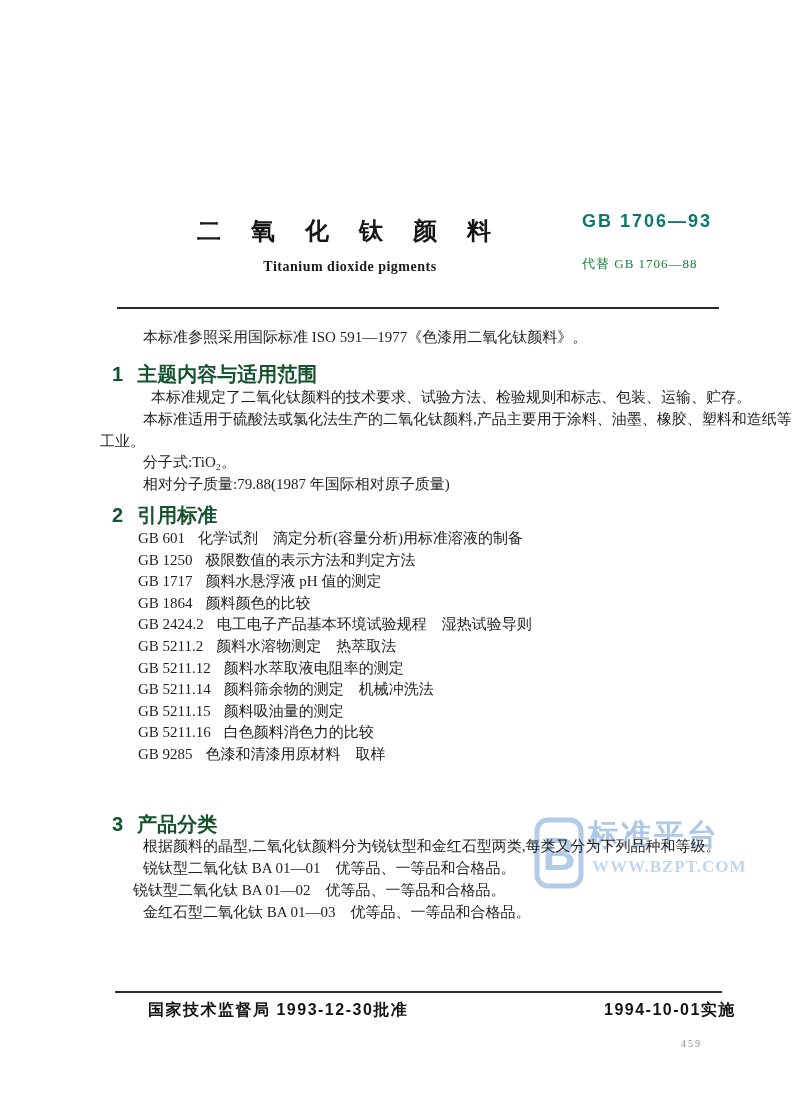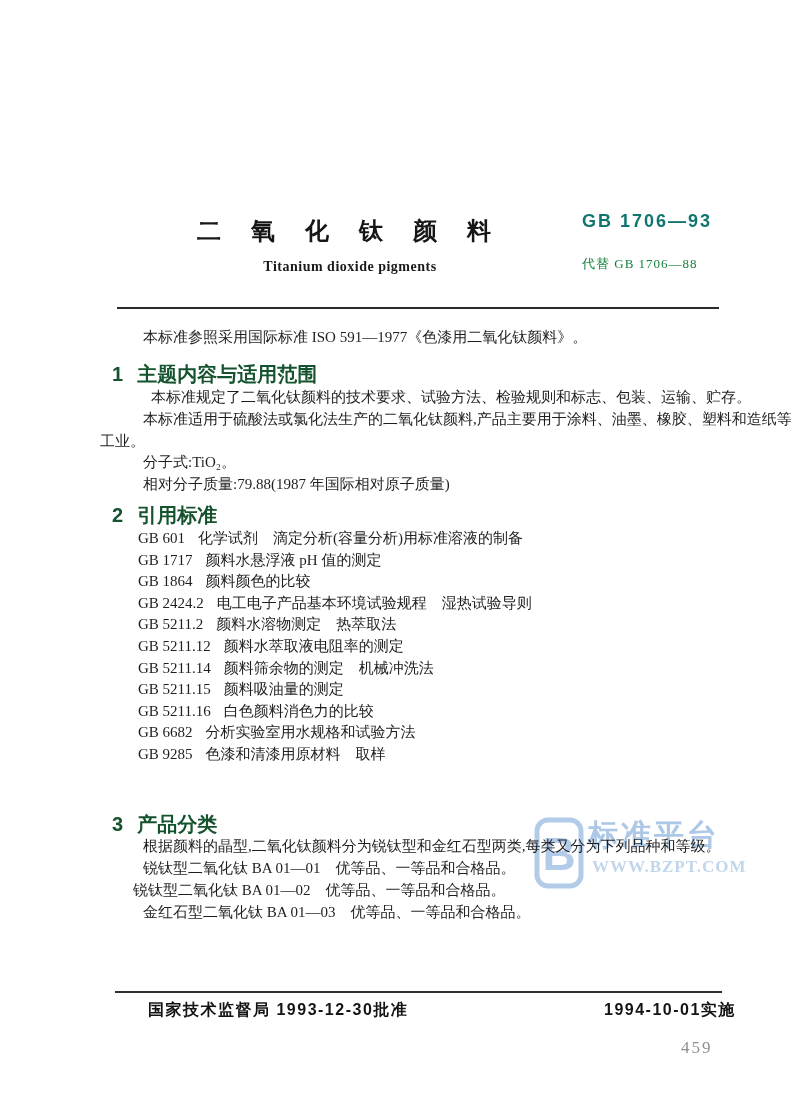--- a/index.html
+++ b/index.html
@@ -85,21 +85,21 @@
   }
   .footer-text {
     font-family: "Liberation Sans", "DejaVu Sans", sans-serif;
     font-weight: bold; font-size: 16px; letter-spacing: 1.5px;
     color: #141414; white-space: nowrap;
   }
   .footer-approval { left: 117px; top: 1000px; margin-left: 31px; }
   .footer-impl { left: 604px; top: 1000px; }
   .page-num {
     left: 681px; top: 1038px;
-    font-size: 17px; letter-spacing: 2px; color: #8f8f8f;
+    font-size: 10px; letter-spacing: 2px; color: #8f8f8f;
   }
 
   
   .watermark { left: 534px; top: 813px; width: 200px; height: 80px; z-index: 0; }
   .wm-logo { position: absolute; left: 0; top: 4px; }
   .wm-name {
     position: absolute; left: 54px; top: 2px;
     font-family: "Liberation Sans", "DejaVu Sans", sans-serif;
     font-weight: bold; font-size: 30px; letter-spacing: 3px;
     color: rgba(158, 190, 226, 0.85); white-space: nowrap;
@@ -143,29 +143,29 @@
     <div class="abs body-line s1-l2">本标准适用于硫酸法或氯化法生产的二氧化钛颜料,产品主要用于涂料、油墨、橡胶、塑料和造纸等</div>
     <div class="abs body-line s1-l3">工业。</div>
     <div class="abs body-line s1-l4">分子式:TiO₂。</div>
     <div class="abs body-line s1-l5">相对分子质量:79.88(1987 年国际相对原子质量)</div>
 
     <div class="abs sec-h sec2-h">
       <span>2</span><span class="h-title">引用标准</span>
     </div>
     <div class="abs refs">
       <div class="ref-row"><span>GB 601</span><span class="ref-title">化学试剂　滴定分析(容量分析)用标准溶液的制备</span></div>
+      <div class="ref-row"><span>GB 1250</span><span class="ref-title">极限数值的表示方法和判定方法</span></div>
       <div class="ref-row"><span>GB 1717</span><span class="ref-title">颜料水悬浮液 pH 值的测定</span></div>
       <div class="ref-row"><span>GB 1864</span><span class="ref-title">颜料颜色的比较</span></div>
       <div class="ref-row"><span>GB 2424.2</span><span class="ref-title">电工电子产品基本环境试验规程　湿热试验导则</span></div>
       <div class="ref-row"><span>GB 5211.2</span><span class="ref-title">颜料水溶物测定　热萃取法</span></div>
       <div class="ref-row"><span>GB 5211.12</span><span class="ref-title">颜料水萃取液电阻率的测定</span></div>
       <div class="ref-row"><span>GB 5211.14</span><span class="ref-title">颜料筛余物的测定　机械冲洗法</span></div>
       <div class="ref-row"><span>GB 5211.15</span><span class="ref-title">颜料吸油量的测定</span></div>
       <div class="ref-row"><span>GB 5211.16</span><span class="ref-title">白色颜料消色力的比较</span></div>
-      <div class="ref-row"><span>GB 6682</span><span class="ref-title">分析实验室用水规格和试验方法</span></div>
       <div class="ref-row"><span>GB 9285</span><span class="ref-title">色漆和清漆用原材料　取样</span></div>
     </div>
 
     <div class="abs sec-h sec3-h">
       <span>3</span><span class="h-title">产品分类</span>
     </div>
     <div class="abs body-line s3-l1">根据颜料的晶型,二氧化钛颜料分为锐钛型和金红石型两类,每类又分为下列品种和等级。</div>
     <div class="abs body-line s3-l2">锐钛型二氧化钛 BA 01—01　优等品、一等品和合格品。</div>
     <div class="abs body-line s3-l3">锐钛型二氧化钛 BA 01—02　优等品、一等品和合格品。</div>
     <div class="abs body-line s3-l4">金红石型二氧化钛 BA 01—03　优等品、一等品和合格品。</div>

